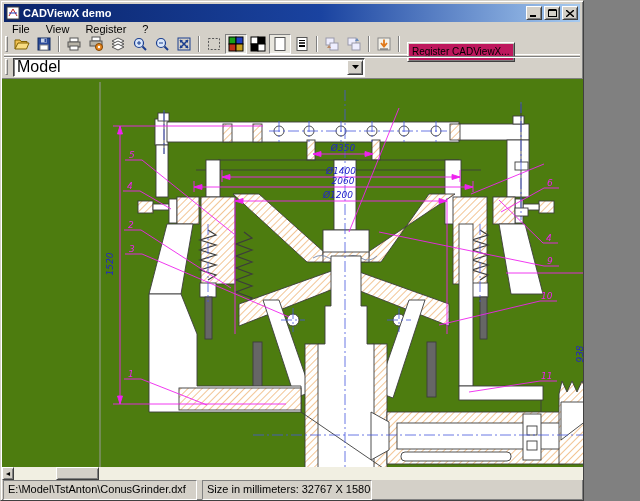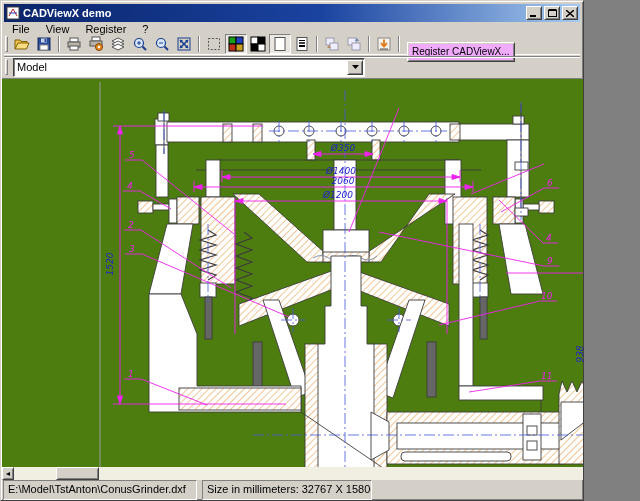--- a/index.html
+++ b/index.html
@@ -19,28 +19,28 @@
   
   .menubar{position:absolute;left:3px;top:22px;height:12px;display:flex;font-size:11px;justify-content:center;}
   .menubar span{padding:0 8px;}
   
   .toolbar{position:absolute;left:3px;top:33px;right:3px;height:21px;display:flex;align-items:center;
     border-bottom:1px solid #fff;}
   .grip{width:3px;height:16px;margin:0 3px 0 1px;border:1px solid;border-color:#fff #808080 #808080 #fff;}
   .tbbtn{width:22px;height:20px;display:flex;align-items:center;justify-content:center;border:1px solid transparent;}
   .tbbtn.pressed{border-color:#808080 #fff #fff #808080;background:#e9e7df;}
   .tbsep{width:1px;height:16px;margin:0 3px;border-left:1px solid #808080;border-right:1px solid #fff;}
-  .regbtn{height:20px;margin-left:4px;padding:0 4px;font-size:10px;background:#f0abfc;
+  .regbtn{height:20px;margin-left:4px;padding:0 4px;font-size:10px;background:#be185d;
     border:1px solid;border-color:#fff #404040 #404040 #fff;box-shadow:inset 1px 1px 0 #D4D0C8,inset -1px -1px 0 #808080;white-space:nowrap;margin-top:15px;}
   
   .comborow{position:absolute;left:3px;top:55px;right:3px;height:21px;display:flex;align-items:center;
     border-top:1px solid #808080;box-shadow:inset 0 1px 0 #fff;}
   .combo{width:352px;height:19px;background:#fff;border:1px solid;border-color:#404040 #fff #fff #404040;
     box-shadow:inset 1px 1px 0 #808080;display:flex;align-items:center;margin-left:2px;}
-  .combo .cval{flex:1;font-size:11px;padding-left:3px;}
+  .combo .cval{flex:1;font-size:16px;padding-left:3px;}
   .combo .cbtn{width:16px;height:15px;margin-right:1px;background:#D4D0C8;display:flex;align-items:center;justify-content:center;font-size:7px;}
   
   .canvas{position:absolute;left:1px;top:77px;width:626px;height:389px;background:#4d7c0f;overflow:hidden;border-top:1px solid #808080;}
   
   .vscroll{position:absolute;left:627px;top:77px;width:12px;height:389px;background:#f1efe2;}
   .hscroll{position:absolute;left:1px;top:466px;width:638px;height:13px;background:#f1efe2;}
   .sbtn{position:absolute;background:#D4D0C8;display:flex;align-items:center;justify-content:center;font-size:7px;color:#000;line-height:1;}
   .thumbv{position:absolute;left:0;width:12px;background:#D4D0C8;}
   .thumbh{position:absolute;top:0;height:13px;background:#D4D0C8;}
   

